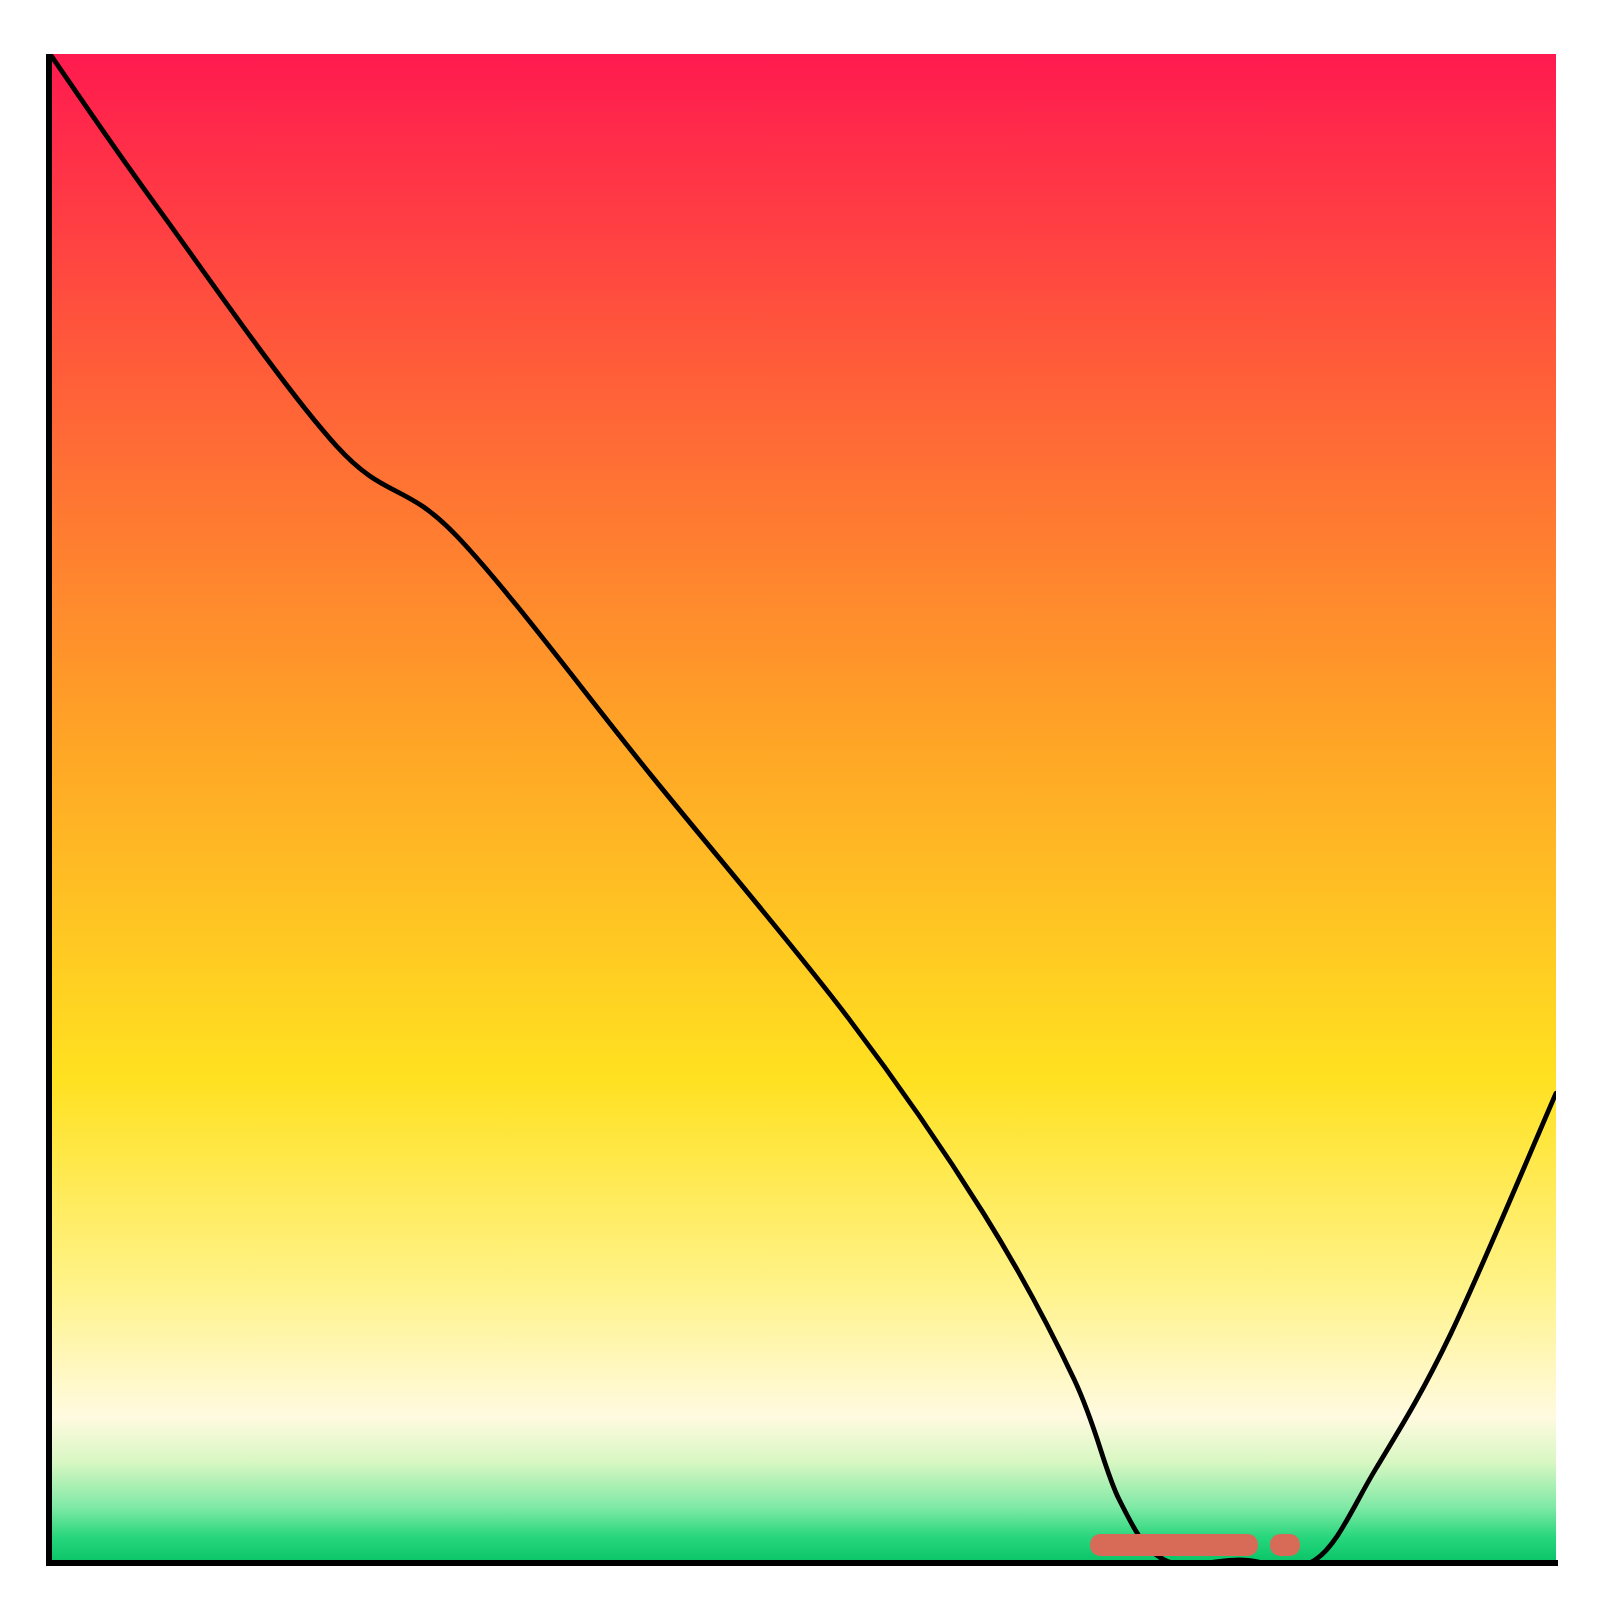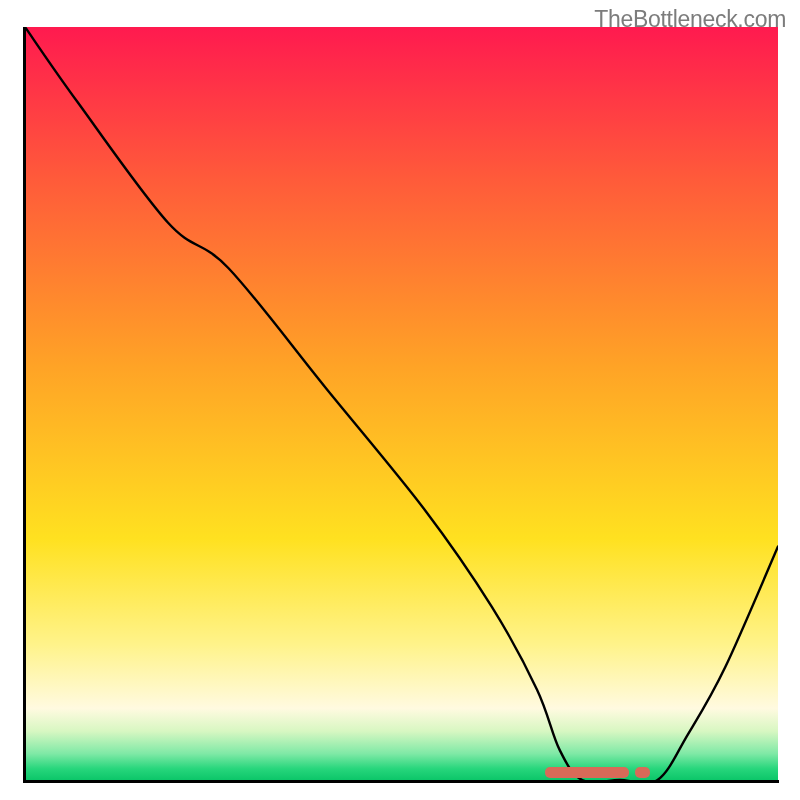--- a/index.html
+++ b/index.html
@@ -59,21 +59,20 @@
     position: absolute;
     height: 11px;
     border-radius: 5px;
   }
 </style>
 </head>
 <body>
 
 <div class="container">
 
-  <div class="watermark">TheBottleneck.com</div>
 
   <div class="plot-area">
     <svg viewBox="0 0 753 753" preserveAspectRatio="none">
       <defs>
         <linearGradient id="bg-grad" x1="0" y1="0" x2="0" y2="1">
         <stop offset="0%" stop-color="#ff1a4f"></stop>
             <stop offset="20%" stop-color="#ff5a3a"></stop>
             <stop offset="45%" stop-color="#ffa326"></stop>
             <stop offset="68%" stop-color="#ffe120"></stop>
             <stop offset="82%" stop-color="#fff38a"></stop>

